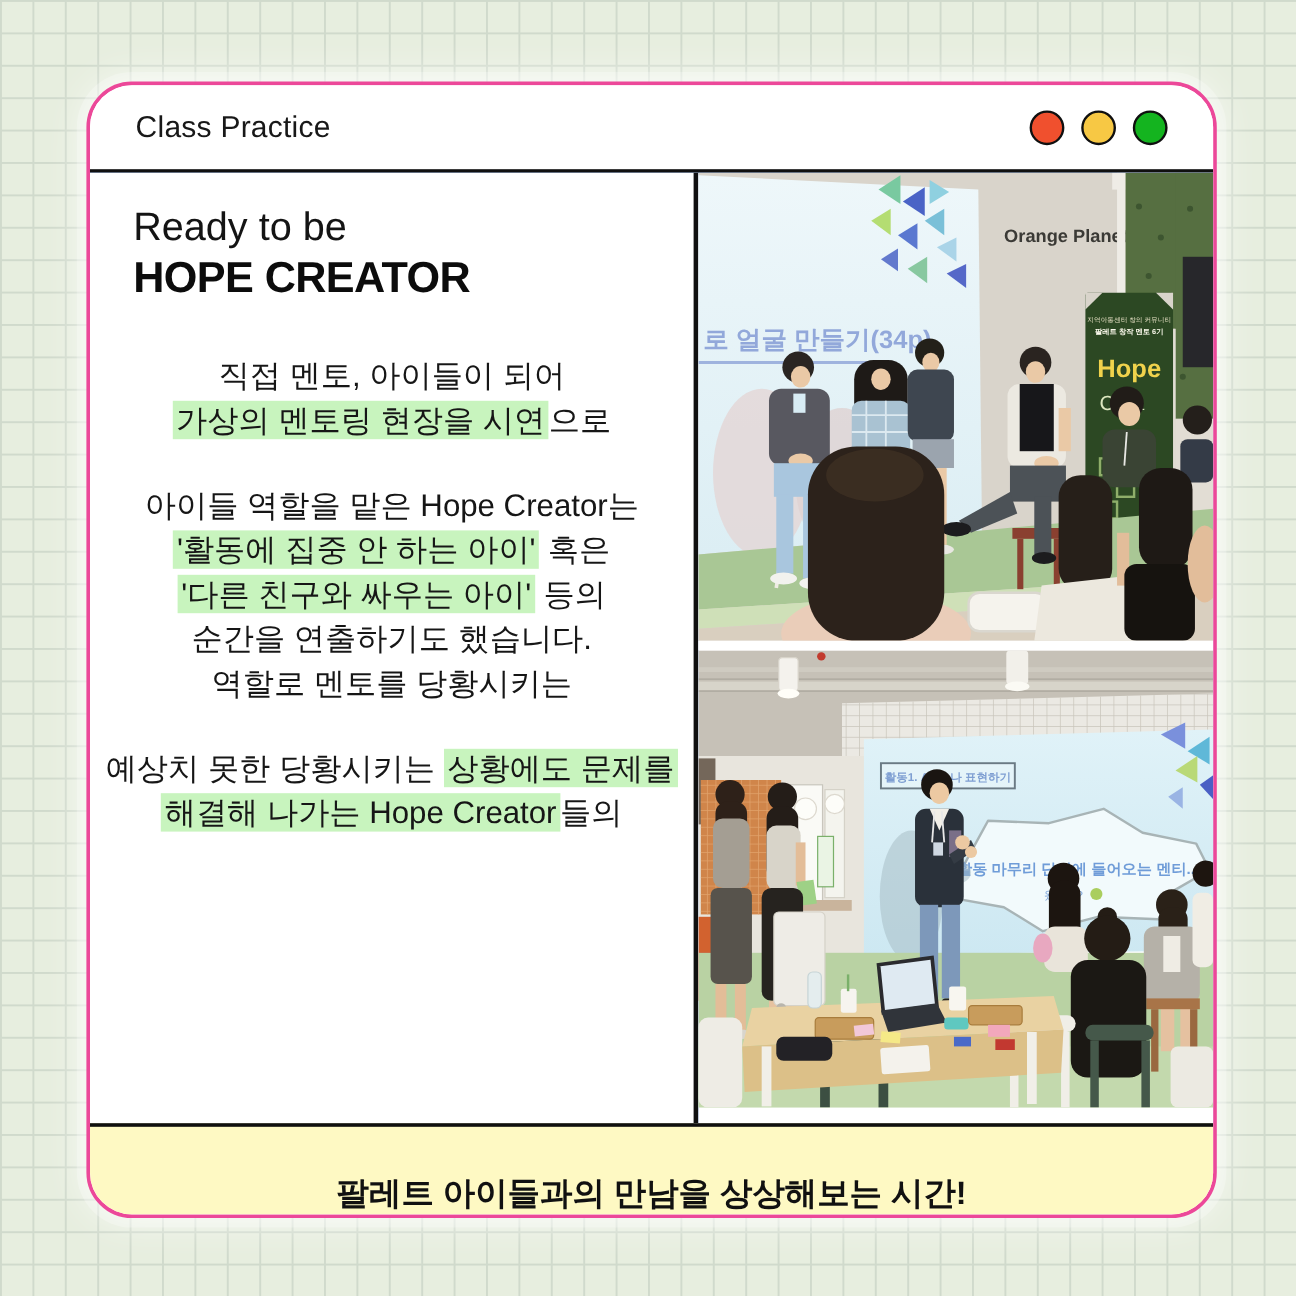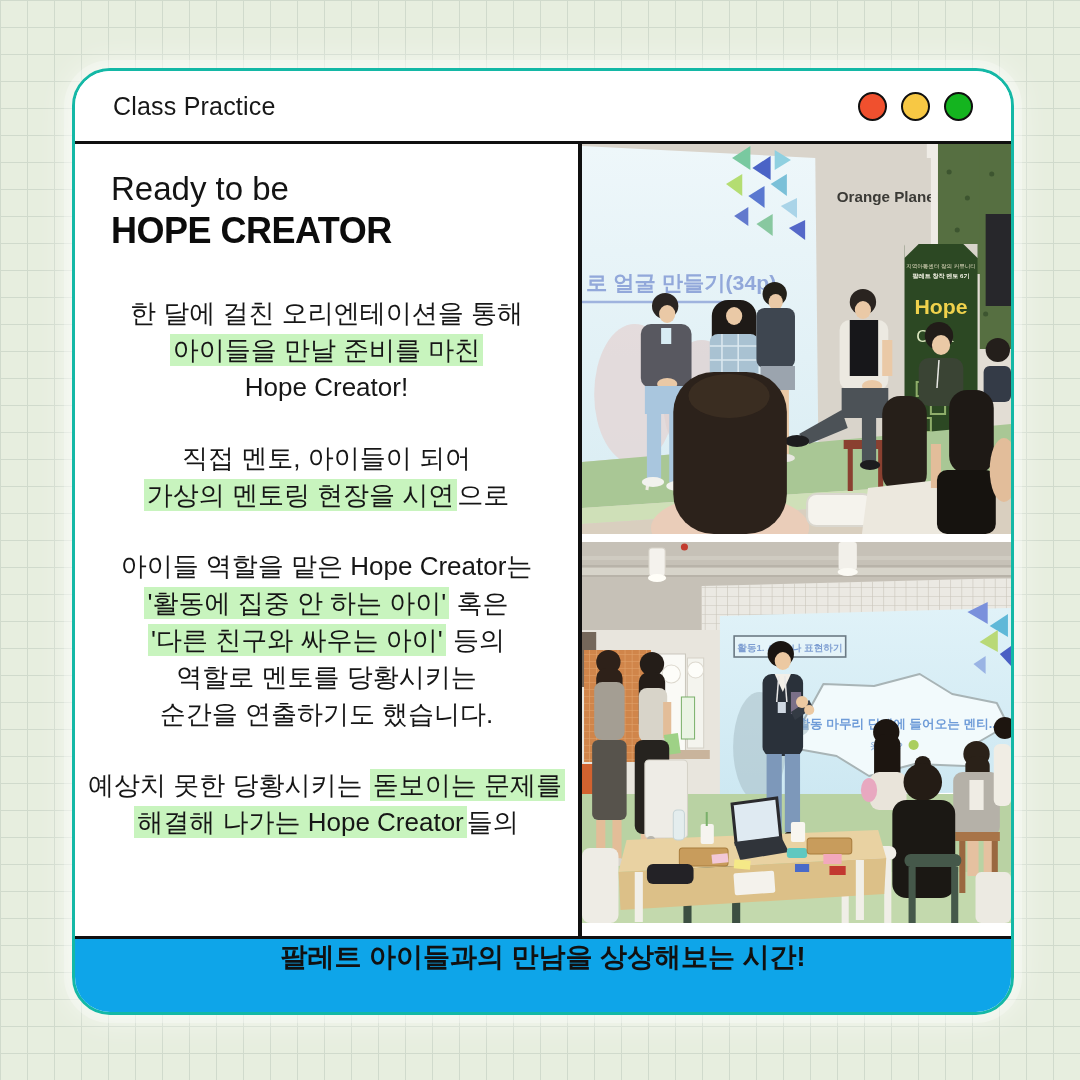--- a/index.html
+++ b/index.html
@@ -12,21 +12,21 @@
   .grid-bg{
     position:absolute;inset:0;
     background-image:
       linear-gradient(#c2cdc0 1.5px, transparent 1.5px),
       linear-gradient(90deg, #c2cdc0 1.5px, transparent 1.5px);
     background-size:27px 27px;
     opacity:.6;
   }
   .window{
     position:absolute;left:72px;top:68px;width:936px;height:941px;
-    background:#ffffff;border:3px solid #14b8a6;border-radius:38px;
+    background:#ffffff;border:3px solid #ec4899;border-radius:38px;
     display:flex;flex-direction:column;overflow:hidden;
     box-shadow:0 0 0 8px rgba(255,255,255,.25), 0 0 34px rgba(255,255,255,.85);
   }
   .titlebar{
     flex:0 0 auto;height:70px;border-bottom:3px solid #101010;
     display:flex;align-items:center;padding:0 38px;background:#fff;
   }
   .title{font-size:25px;font-weight:500;color:#181818;letter-spacing:.2px;}
   .dots{margin-left:auto;display:flex;gap:14px;}
   .dot{width:29px;height:29px;border-radius:50%;border:2.5px solid #101010;box-sizing:border-box;}
@@ -42,21 +42,21 @@
   .para{margin:0 0 34px;}
   .line{display:block;}
   .hl{background:#c8f4be;padding:1px 3px;}
   .photo-col{flex:1 1 auto;display:flex;flex-direction:column;min-width:0;background:#fff;}
   .photo{display:block;width:100%;}
   .photo-top{height:390px;flex:none;}
   .photo-gap{height:8px;flex:none;background:#fff;}
   .photo-bottom{height:381px;flex:none;}
   .footer{
     flex:0 0 auto;height:73px;border-top:3px solid #101010;
-    display:flex;align-items:flex-start;justify-content:center;background:#0ea5e9;
+    display:flex;align-items:flex-end;justify-content:center;background:#fef9c3;
   }
   .footer-text{font-size:27px;font-weight:700;color:#111;}
   svg text{font-family:"Liberation Sans", sans-serif;}
 </style>
 </head>
 <body>
 
 <div class="grid-bg"></div>
 
 <div class="window">
@@ -72,37 +72,32 @@
 
   <div class="main">
 
     <div class="text-panel">
       <div class="heading">
         <div class="h-line1">Ready to be</div>
         <div class="h-line2">HOPE CREATOR</div>
       </div>
       <div class="paragraphs">
           <p class="para">
-            <span class="line"><span>한 달에 걸친 오리엔테이션을 통해</span></span>
-            <span class="line"><span class="hl">아이들을 만날 준비를 마친</span></span>
-            <span class="line"><span>Hope Creator!</span></span>
-          </p>
-          <p class="para">
             <span class="line"><span>직접 멘토, 아이들이 되어</span></span>
             <span class="line"><span class="hl">가상의 멘토링 현장을 시연</span><span>으로</span></span>
           </p>
           <p class="para">
             <span class="line"><span>아이들 역할을 맡은 Hope Creator는</span></span>
             <span class="line"><span class="hl">'활동에 집중 안 하는 아이'</span><span> 혹은</span></span>
             <span class="line"><span class="hl">'다른 친구와 싸우는 아이'</span><span> 등의</span></span>
+            <span class="line"><span>순간을 연출하기도 했습니다.</span></span>
             <span class="line"><span>역할로 멘토를 당황시키는</span></span>
-            <span class="line"><span>순간을 연출하기도 했습니다.</span></span>
           </p>
           <p class="para">
-            <span class="line"><span>예상치 못한 당황시키는 </span><span class="hl">돋보이는 문제를</span></span>
+            <span class="line"><span>예상치 못한 당황시키는 </span><span class="hl">상황에도 문제를</span></span>
             <span class="line"><span class="hl">해결해 나가는 Hope Creator</span><span>들의</span></span>
           </p>
         </div>
     </div>
 
     <div class="photo-col">
 
       <svg class="photo photo-top" viewBox="0 0 423 390" preserveAspectRatio="none" xmlns="http://www.w3.org/2000/svg">
         <defs>
           <linearGradient id="tScr" x1="0" y1="0" x2="0" y2="1">

